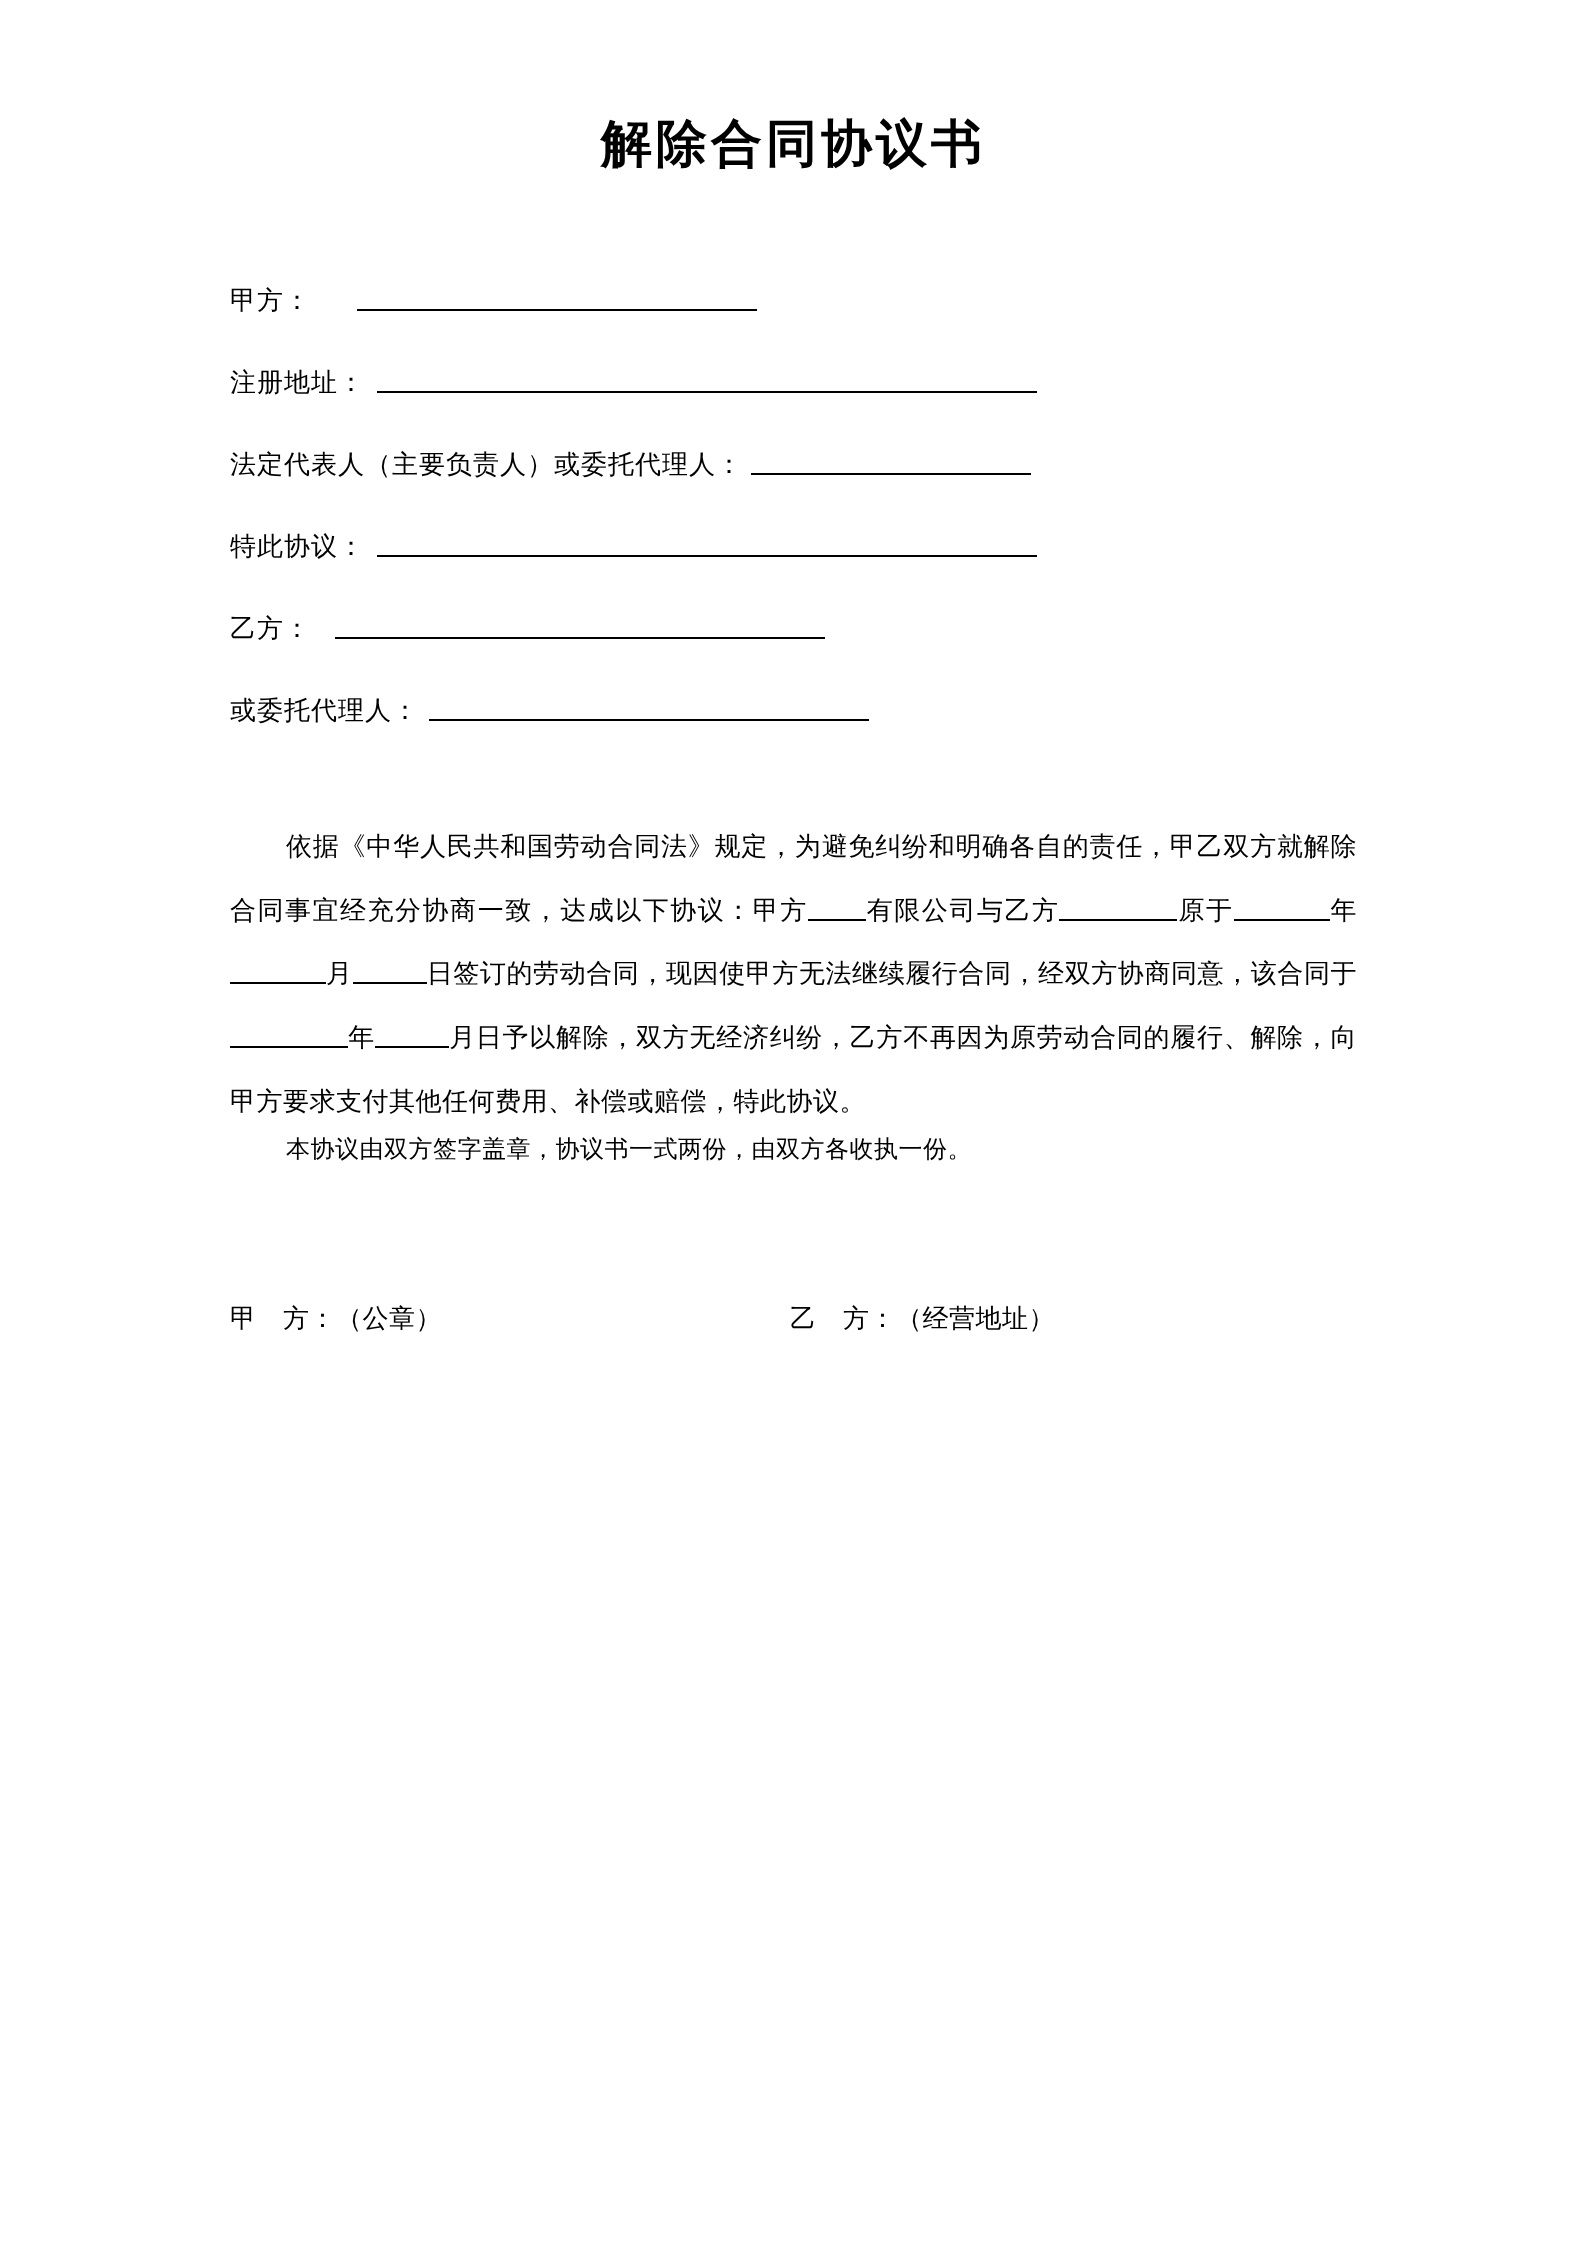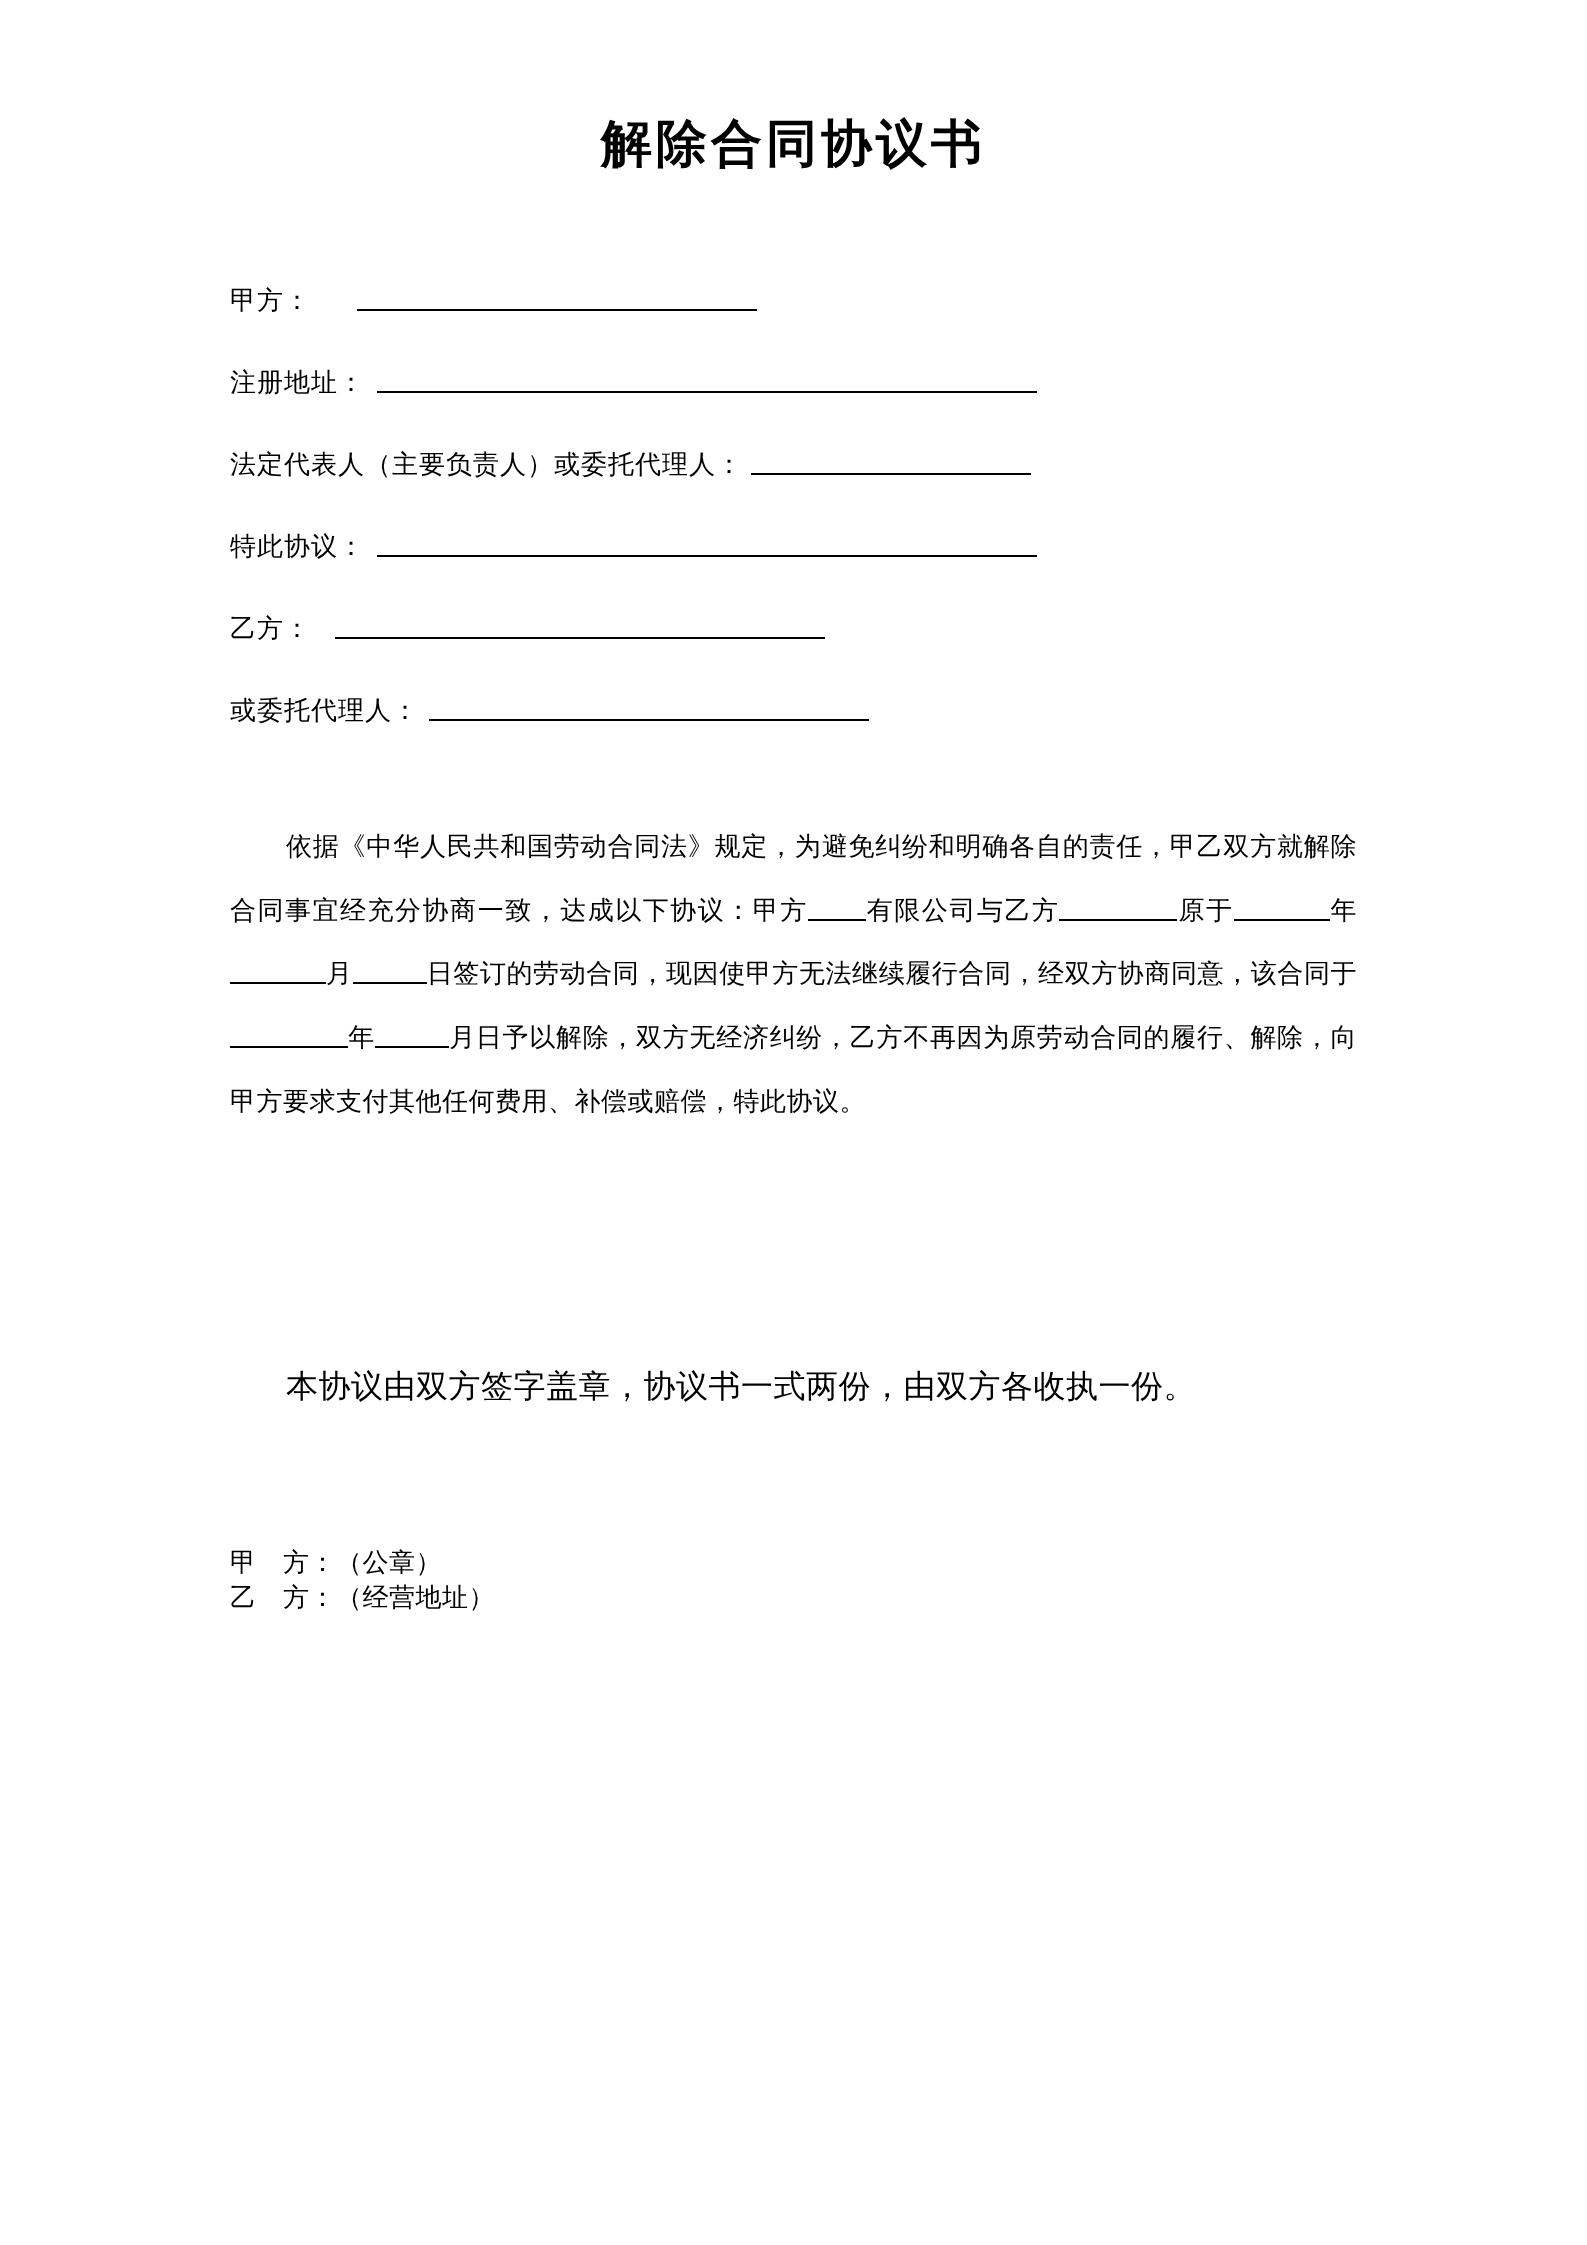--- a/index.html
+++ b/index.html
@@ -76,31 +76,29 @@
     border-bottom: 2px solid #000;
     height: 20px;
     vertical-align: -2px;
   }
   .ib-xs { width: 58px; }
   .ib-s  { width: 74px; }
   .ib-m  { width: 96px; }
   .ib-l  { width: 118px; }
 
   .closing {
-    margin-top: 232px;
-    font-size: 32px;
+    font-size: 24px;
     text-indent: 56px;
     letter-spacing: 0.5px;
   }
   .sign-row {
     margin-top: 136px;
     font-size: 26px;
     display: flex;
     letter-spacing: 0.5px;
-    flex-direction: column;
   }
   .sign-left { width: 560px; }
   .sign-right { }
   .date-row {
     margin-top: 120px;
     font-size: 26px;
     padding-left: 700px;
     letter-spacing: 0.5px;
   }
   .date-row span { display: inline-block; }

